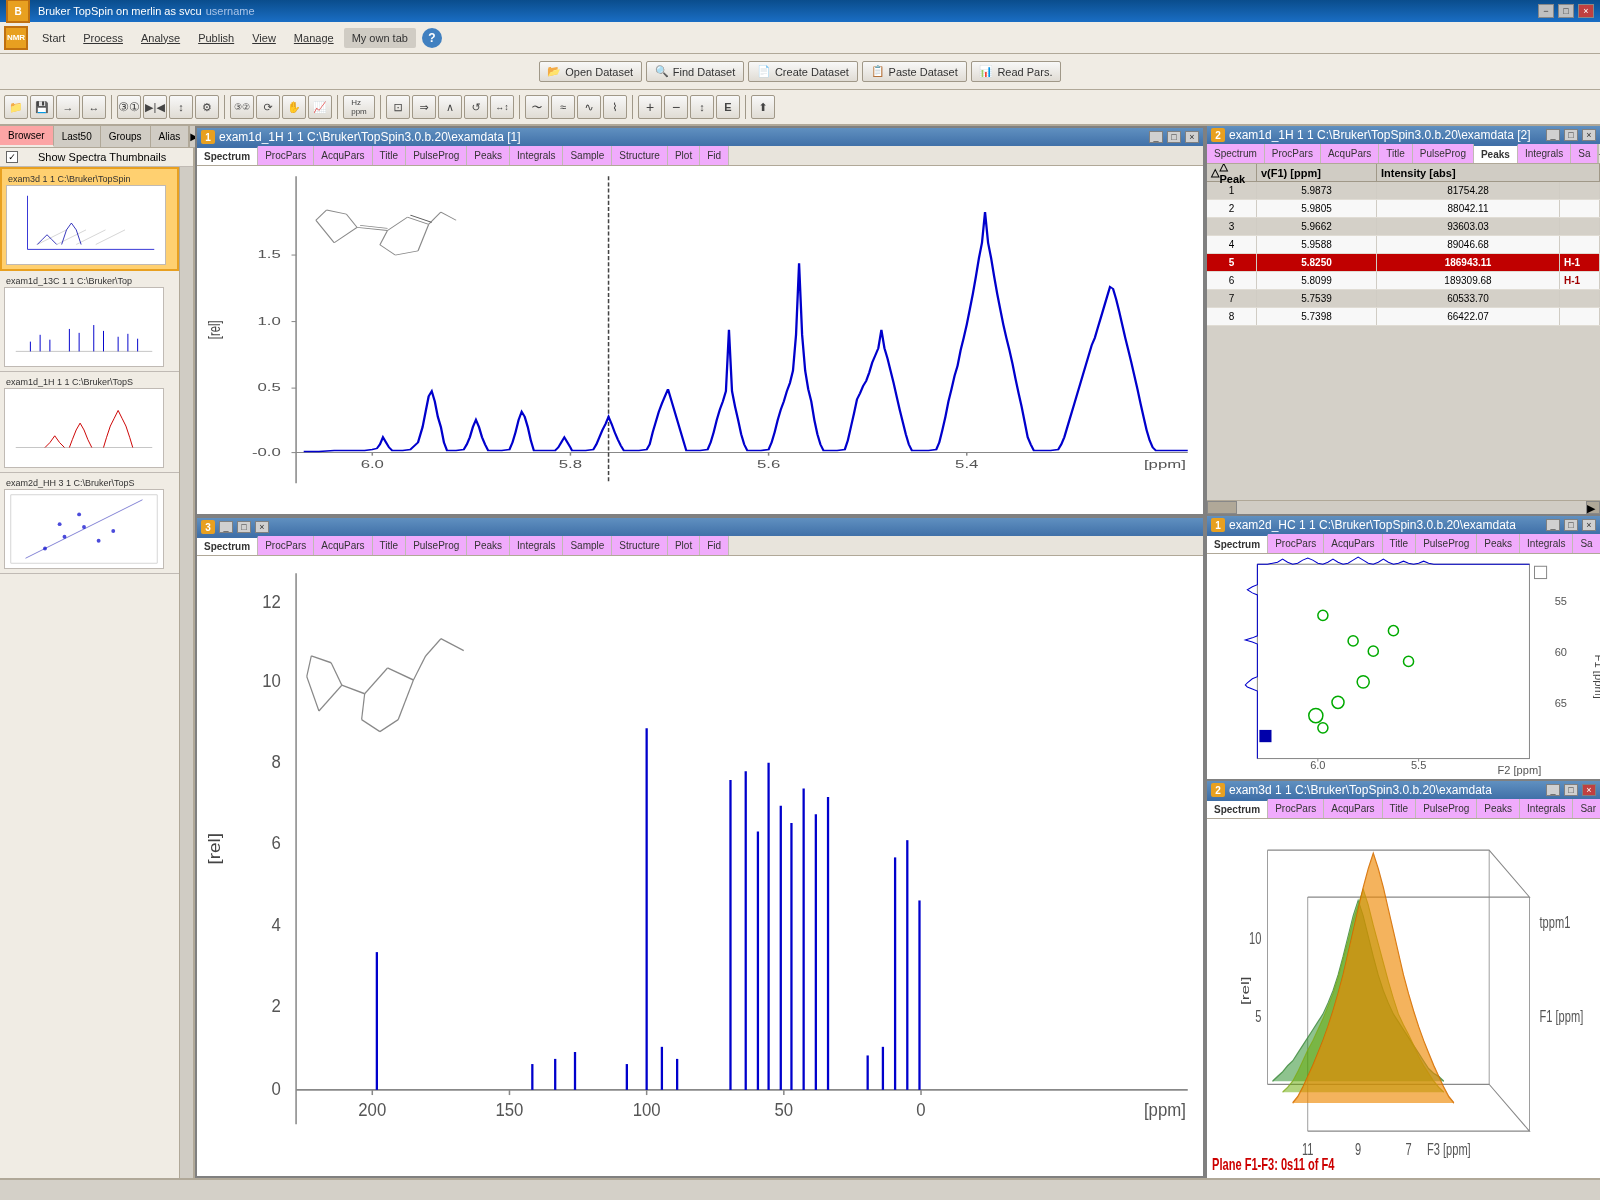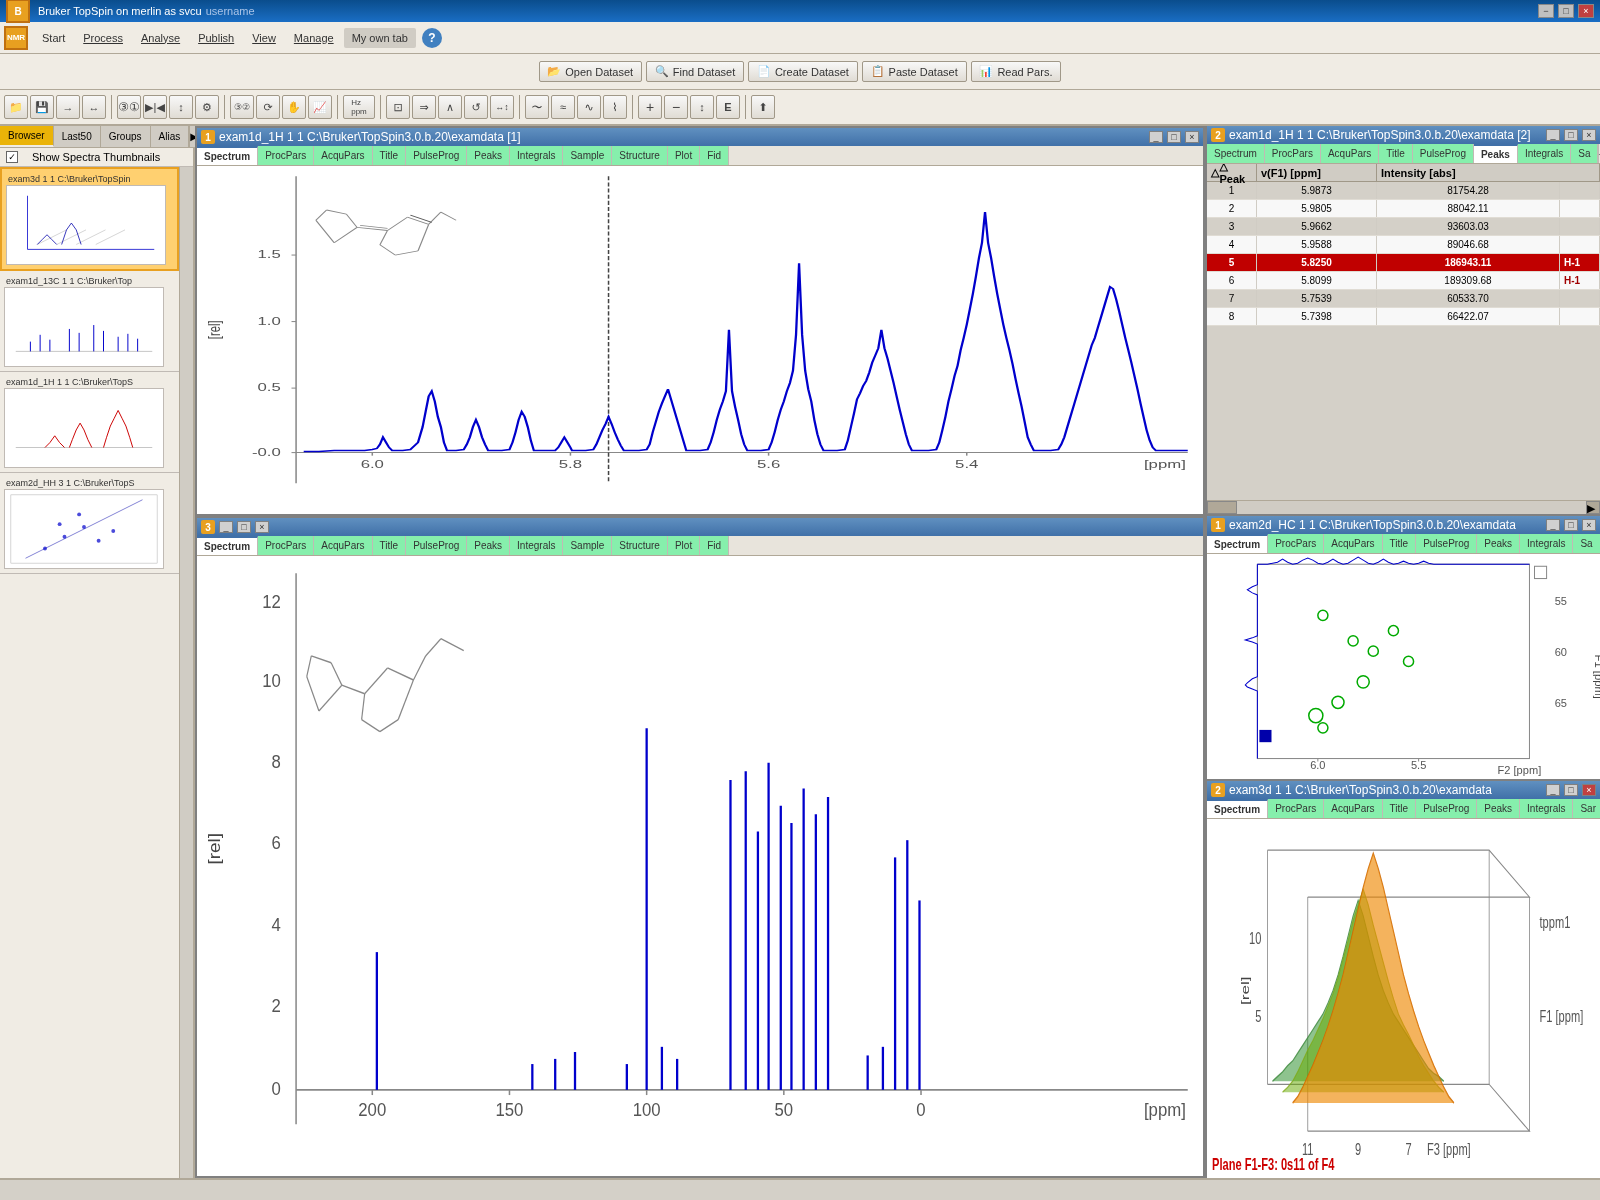--- a/index.html
+++ b/index.html
@@ -128,32 +128,32 @@
       height: 22px;
     }
     .sidebar-tab {
       padding: 2px 8px;
       cursor: pointer;
       font-size: 10px;
       display: flex; align-items: center;
       border-right: 1px solid #b0a898;
       background: #d0ccc4;
     }
-    .sidebar-tab.active { background: #eab308; border-bottom: 2px solid #f0ece4; }
+    .sidebar-tab.active { background: #fca5a5; border-bottom: 2px solid #f0ece4; }
     .sidebar-scroll-btn {
       width: 14px;
       display: flex; align-items: center; justify-content: center;
       cursor: pointer; font-size: 10px;
       background: #d0ccc4;
       border-left: 1px solid #b0a898;
       margin-left: auto;
     }
     .show-thumbnails {
       padding: 3px 6px;
-      display: flex; align-items: center; gap: 14px;
+      display: flex; align-items: center; gap: 20px;
       font-size: 10px;
       border-bottom: 1px solid #c0bab4;
     }
     .sidebar-list {
       flex: 1;
       overflow-y: auto;
       overflow-x: hidden;
     }
     .spectrum-item {
       border-bottom: 1px solid #c0bab4;
@@ -226,21 +226,21 @@
       border-bottom: 1px solid #b0a898;
       height: 20px;
       flex-shrink: 0;
     }
     .panel-tab {
       padding: 2px 7px;
       cursor: pointer;
       border-right: 1px solid #c0bab4;
       display: flex; align-items: center;
       font-size: 10px;
-      background: #86efac;
+      background: #f0abfc;
       color: #333;
     }
     .panel-tab.active {
       background: white;
       border-top: 2px solid #4070a8;
       font-weight: bold;
     }
     .panel-content {
       flex: 1;
       position: relative;

